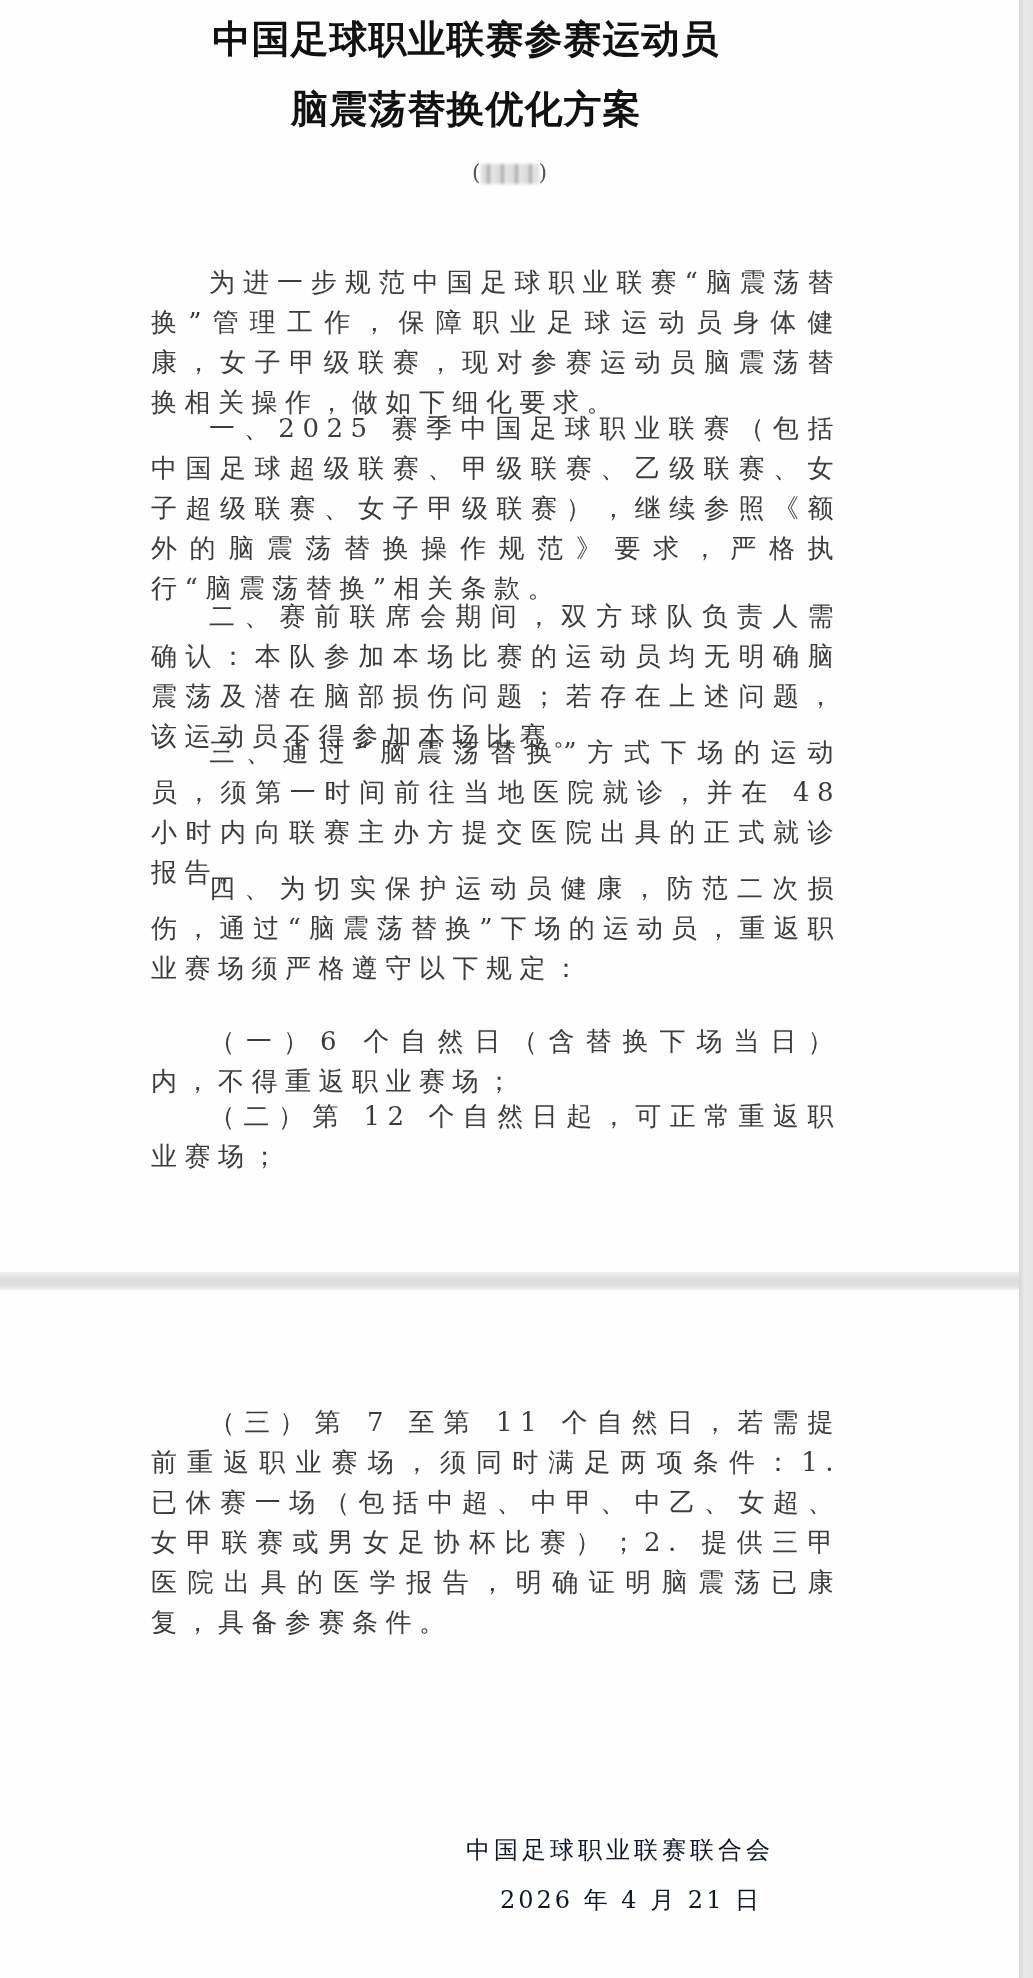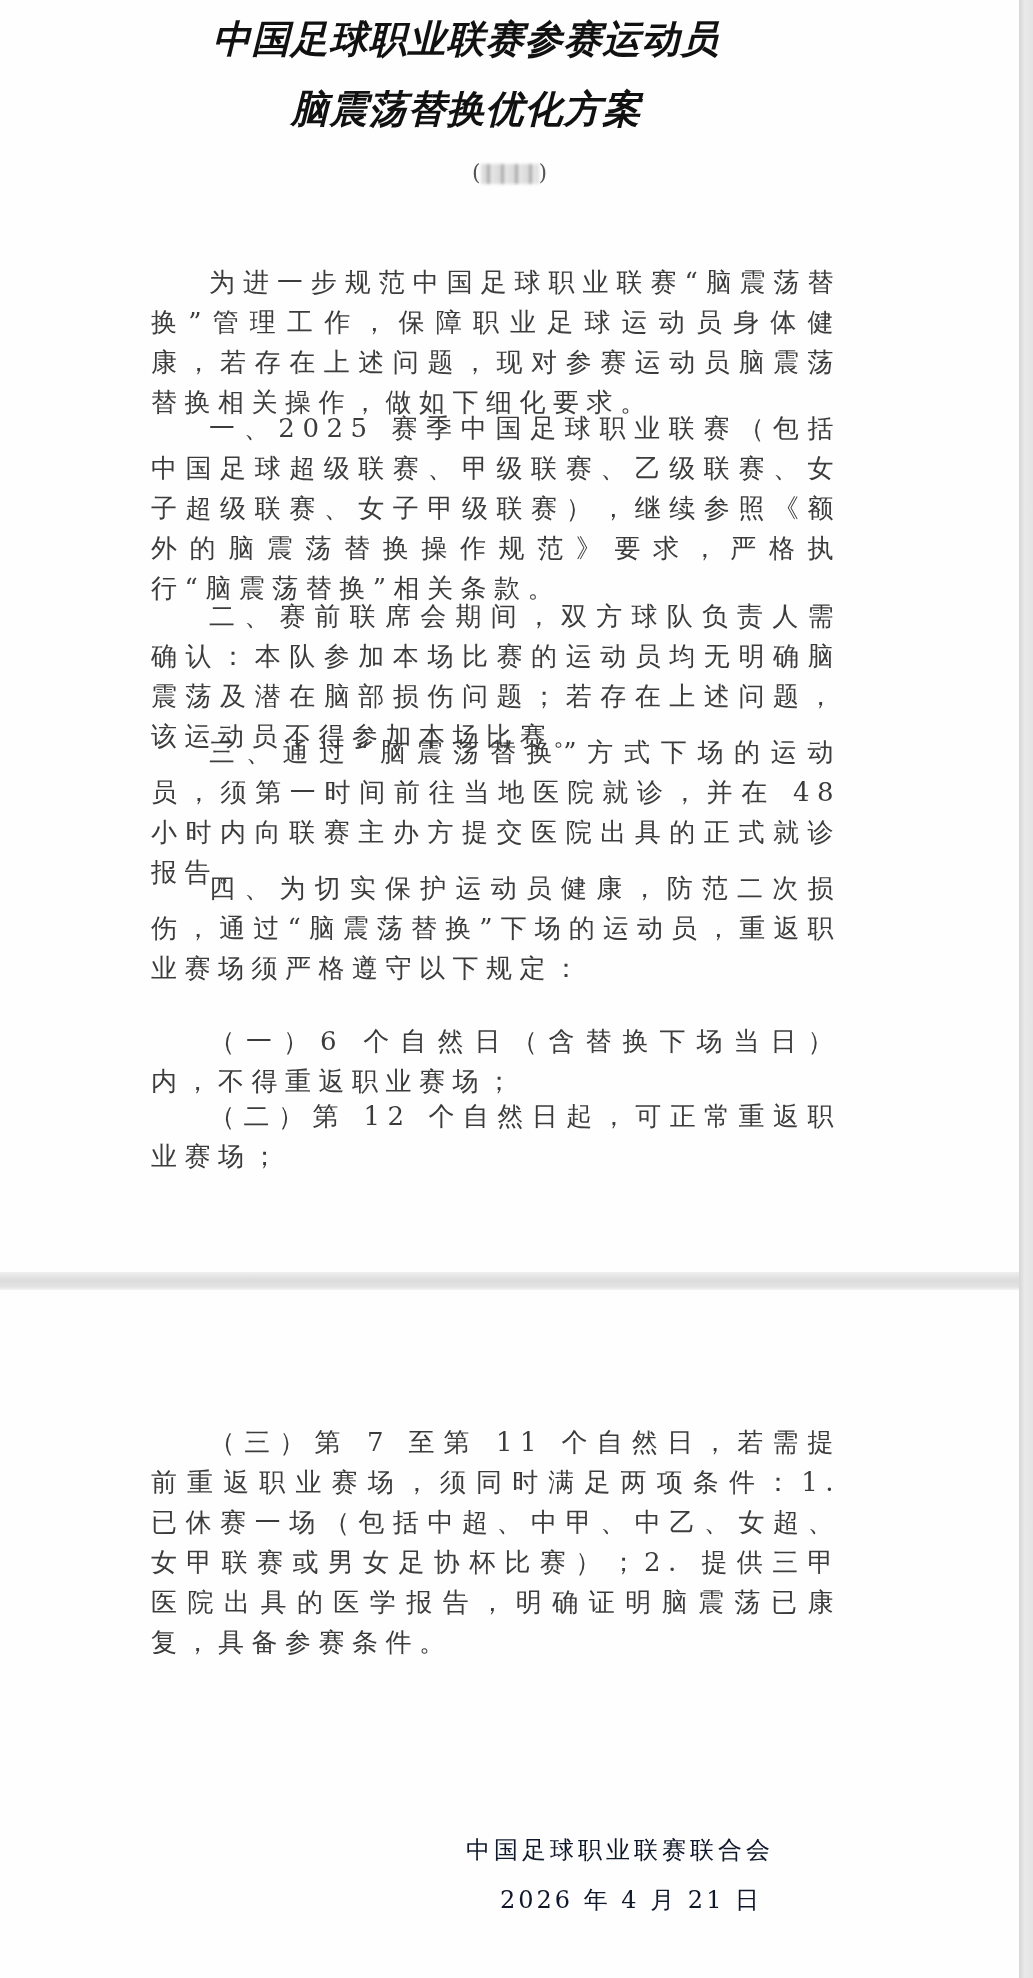--- a/index.html
+++ b/index.html
@@ -38,21 +38,20 @@
     }
     .title {
       position: absolute;
       left: 0; width: 932px;
       text-align: center;
       font-family: "DejaVu Sans", "Liberation Sans", sans-serif;
       font-weight: bold;
       font-size: 38px;
       letter-spacing: 1px;
       color: #111;
-      font-style: italic;
     }
     .title-1 { top: 14px; }
     .title-2 { top: 84px; }
     .subtitle {
       position: absolute;
       top: 160px;
       left: 0; width: 1019px;
       text-align: center;
       font-size: 22px;
       color: #555;
@@ -88,30 +87,30 @@
 </head>
 <body>
 
 <div class="page page-1">
   <div class="title title-1">中国足球职业联赛参赛运动员</div>
   <div class="title title-2">脑震荡替换优化方案</div>
   <div class="subtitle">
     <span>(</span><span class="blur"></span><span>)</span>
   </div>
 
-  <p class="para" style="top:262px;">为进一步规范中国足球职业联赛“脑震荡替换”管理工作，保障职业足球运动员身体健康，若存在上述问题，现对参赛运动员脑震荡替换相关操作，做如下细化要求。</p>
+  <p class="para" style="top:262px;">为进一步规范中国足球职业联赛“脑震荡替换”管理工作，保障职业足球运动员身体健康，女子甲级联赛，现对参赛运动员脑震荡替换相关操作，做如下细化要求。</p>
   <p class="para" style="top:408px;">一、2025 赛季中国足球职业联赛（包括中国足球超级联赛、甲级联赛、乙级联赛、女子超级联赛、女子甲级联赛），继续参照《额外的脑震荡替换操作规范》要求，严格执行“脑震荡替换”相关条款。</p>
   <p class="para" style="top:596px;">二、赛前联席会期间，双方球队负责人需确认：本队参加本场比赛的运动员均无明确脑震荡及潜在脑部损伤问题；若存在上述问题，该运动员不得参加本场比赛。</p>
   <p class="para" style="top:732px;">三、通过“脑震荡替换”方式下场的运动员，须第一时间前往当地医院就诊，并在 48 小时内向联赛主办方提交医院出具的正式就诊报告。</p>
   <p class="para" style="top:868px;">四、为切实保护运动员健康，防范二次损伤，通过“脑震荡替换”下场的运动员，重返职业赛场须严格遵守以下规定：</p>
   <p class="para" style="top:1004px;margin-top:17px;">（一）6 个自然日（含替换下场当日）内，不得重返职业赛场；</p>
   <p class="para" style="top:1096px;">（二）第 12 个自然日起，可正常重返职业赛场；</p>
 </div>
 
 <div class="page-gap"></div>
 
 <div class="page page-2">
-  <p class="para" style="top:132px;">（三）第 7 至第 11 个自然日，若需提前重返职业赛场，须同时满足两项条件：1. 已休赛一场（包括中超、中甲、中乙、女超、女甲联赛或男女足协杯比赛）；2. 提供三甲医院出具的医学报告，明确证明脑震荡已康复，具备参赛条件。</p>
+  <p class="para" style="top:112px;">（三）第 7 至第 11 个自然日，若需提前重返职业赛场，须同时满足两项条件：1. 已休赛一场（包括中超、中甲、中乙、女超、女甲联赛或男女足协杯比赛）；2. 提供三甲医院出具的医学报告，明确证明脑震荡已康复，具备参赛条件。</p>
   <p class="sig" style="left:466px; top:544px;">中国足球职业联赛联合会</p>
   <p class="sig" style="left:500px; top:594px; letter-spacing:3px;">2026 年 4 月 21 日</p>
 </div>
 
 <div class="right-strip"></div>
 
 </body></html>

